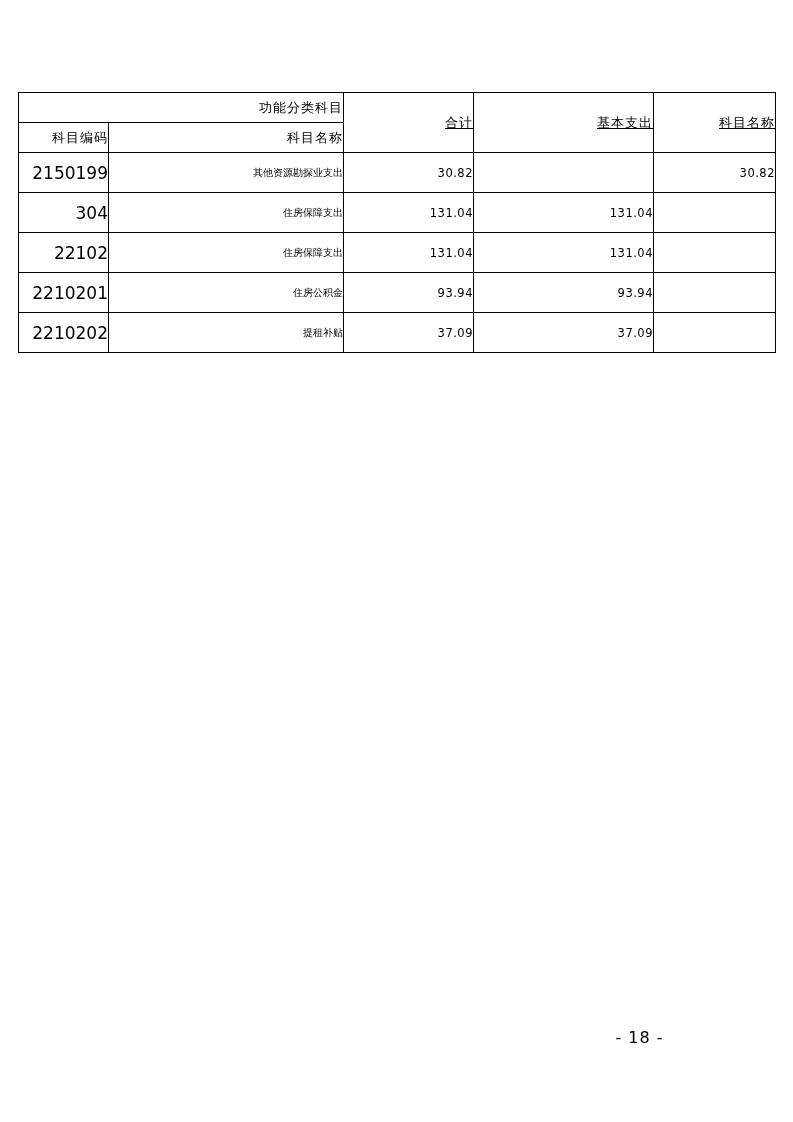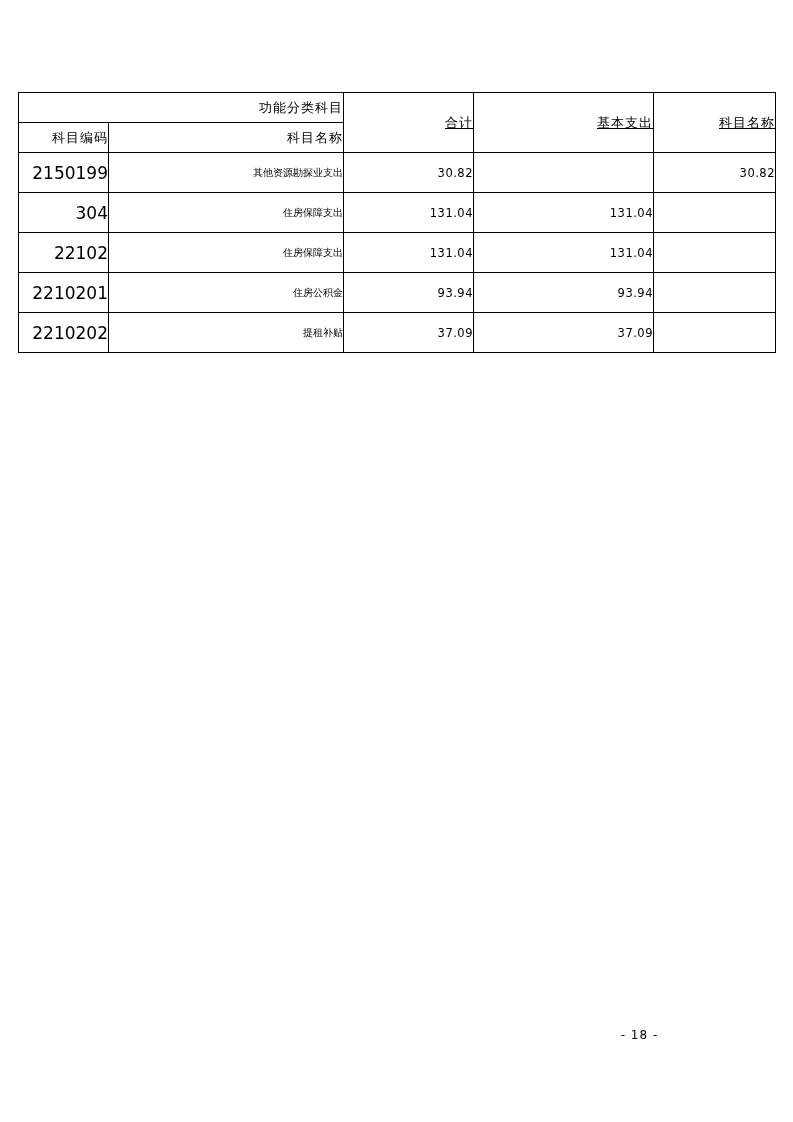--- a/index.html
+++ b/index.html
@@ -81,21 +81,21 @@
     margin-top: 20px;
   }
   .page-number {
     position: absolute;
     left: 0;
     top: 1028px;
     width: 793px;
     text-align: center;
     padding-right: 0;
     font-family: "DejaVu Sans", sans-serif;
-    font-size: 12px;
+    font-size: 16px;
     letter-spacing: 1px;
   }
   .page-number span {
     position: relative;
     left: 243px;
   }
 </style>
 </head>
 <body>
 

